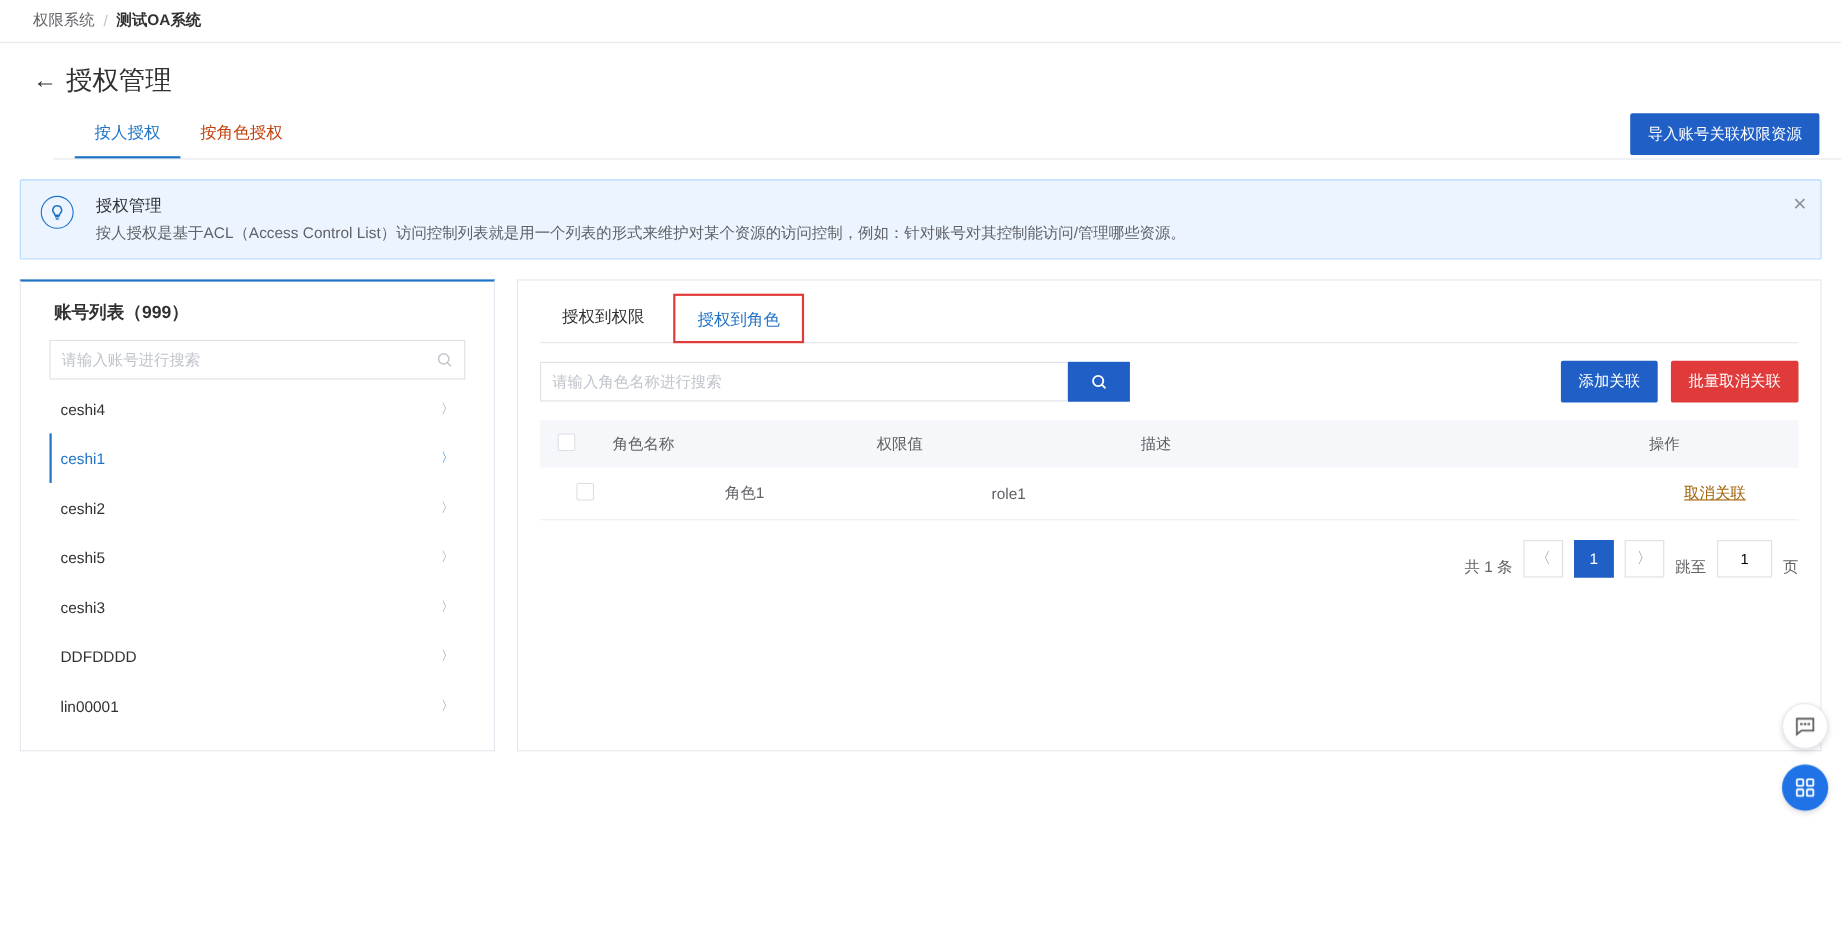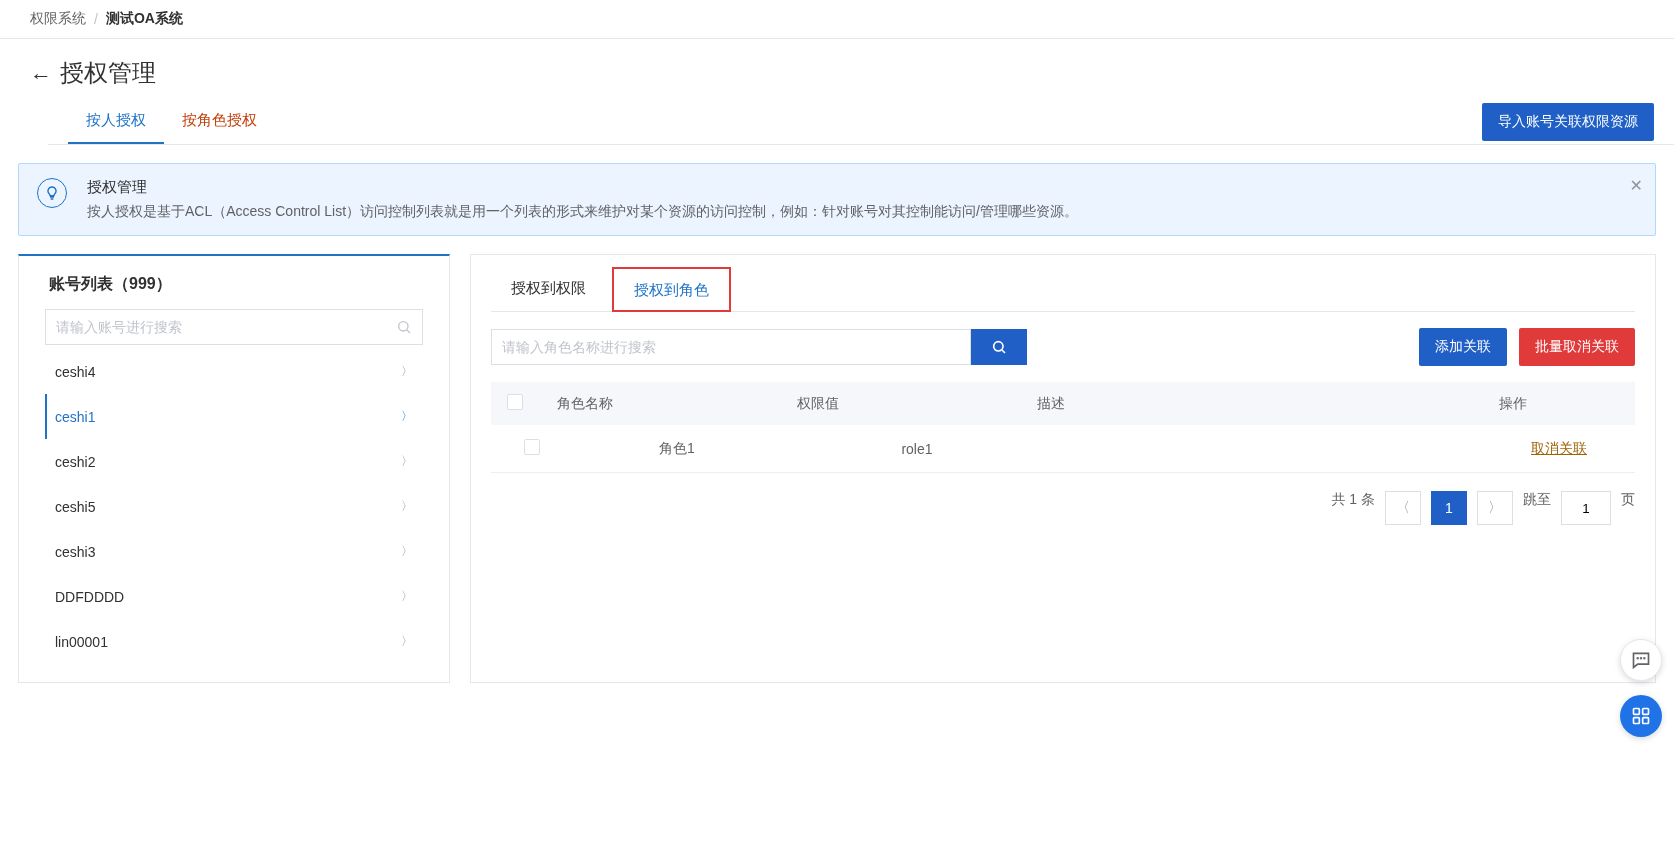--- a/index.html
+++ b/index.html
@@ -230,21 +230,21 @@
   width: 16px;
   height: 16px;
   border: 1px solid #dcdfe6;
   border-radius: 2px;
   background: #fff;
   display: inline-block;
 }
 .link { color: #a16207; cursor: pointer; text-decoration: underline; }
 .pager {
   display: flex;
-  align-items: flex-start;
+  align-items: flex-end;
   justify-content: flex-end;
   gap: 10px;
   margin-top: 18px;
   color: #606266;
   font-size: 14px;
 }
 .pager .pg-btn {
   width: 36px;
   height: 34px;
   border: 1px solid #dcdfe6;

